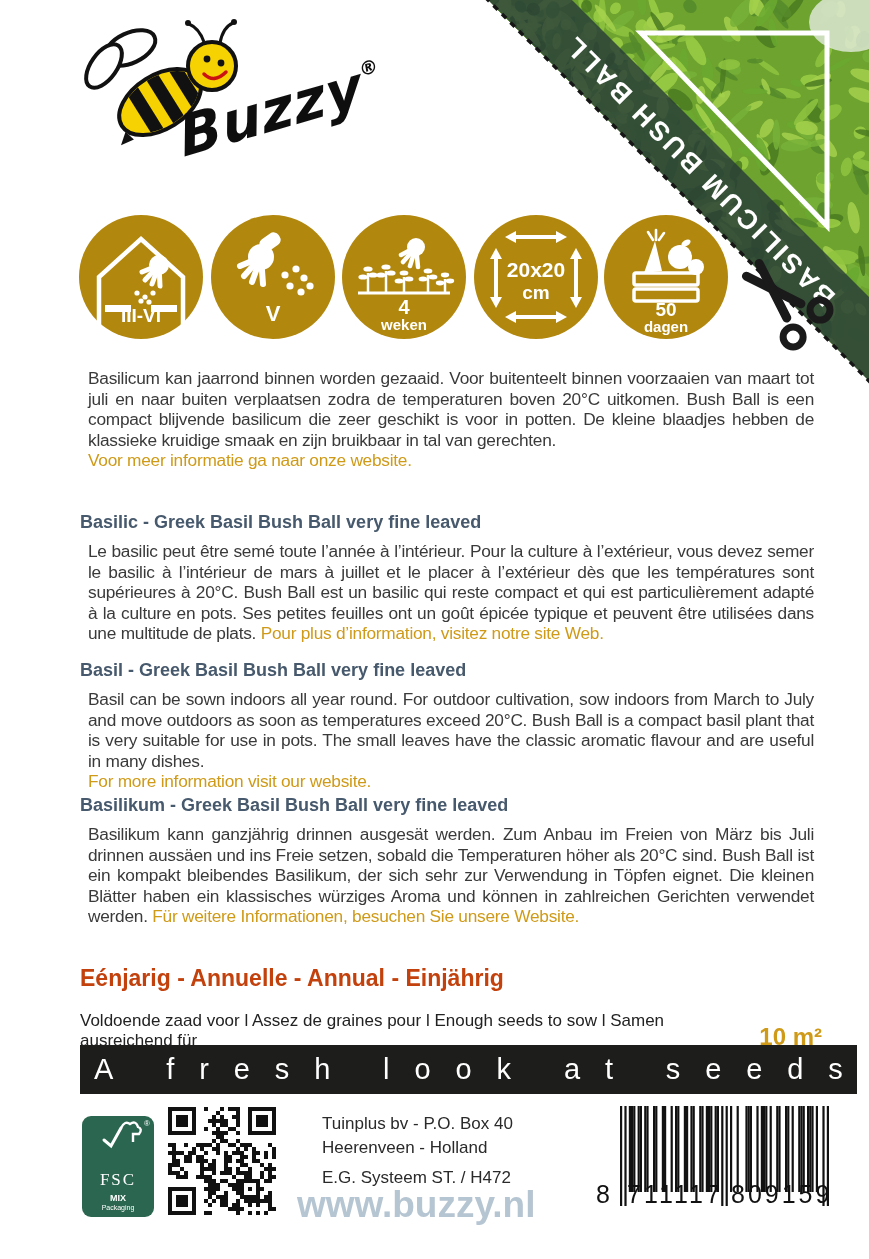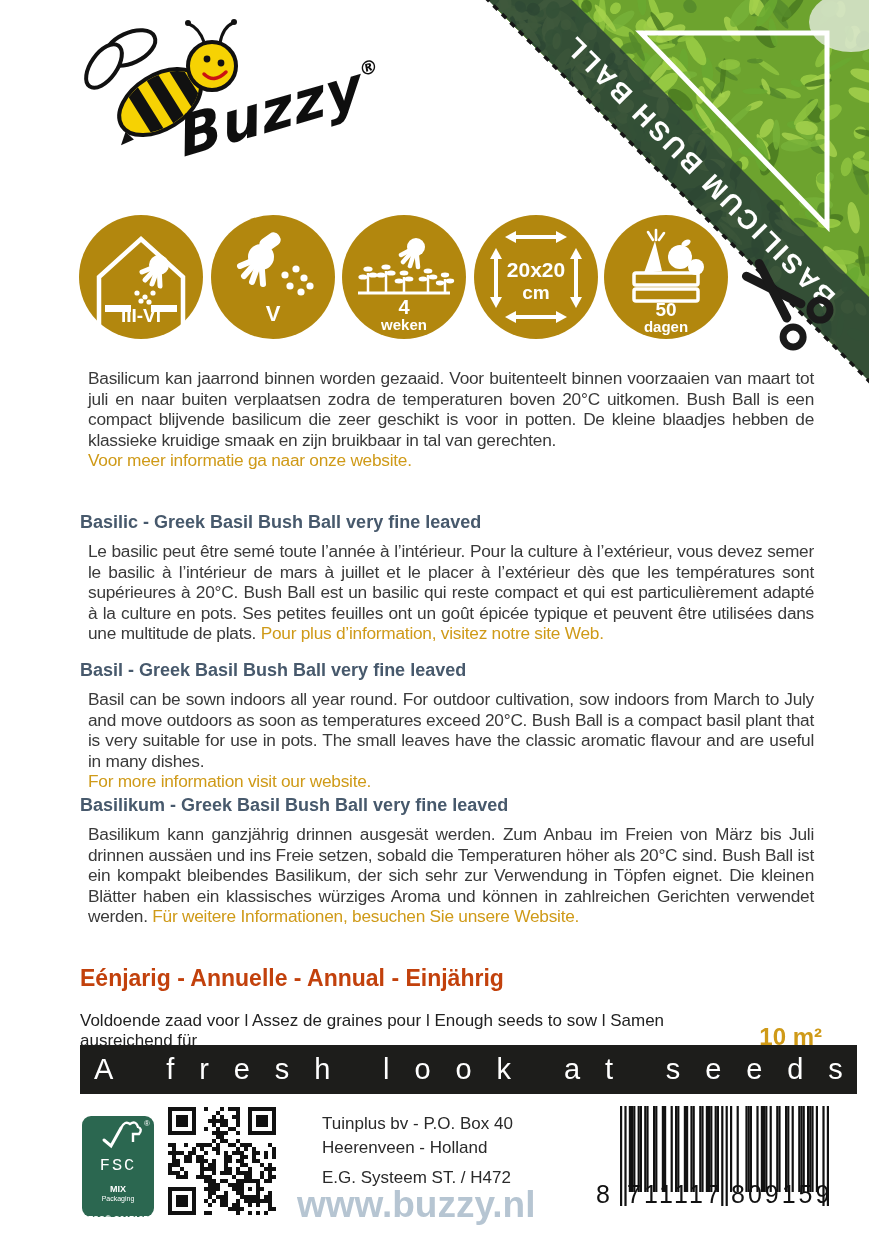--- a/index.html
+++ b/index.html
@@ -30,22 +30,22 @@
   .seeds-amount{font-size:24px;font-weight:bold;color:#cf9a18;white-space:nowrap;}
   
   .banner{position:absolute;left:80px;top:1045px;width:777px;height:49px;background:#1d1d1b;
         display:flex;align-items:center;justify-content:space-between;
         padding:0 14px;box-sizing:border-box;}
   .banner span{color:#fff;font-size:29px;line-height:29px;}
   .bsp{display:inline-block;width:3px;}
   
   .fsc{position:absolute;left:82px;top:1116px;width:72px;height:101px;background:#2b6750;
         border-radius:9px;color:#fff;text-align:center;}
-  .fsc .fsc-name{font-family:Liberation Mono, monospace;font-size:17px;letter-spacing:2px;margin-top:2px;}
-  .fsc .fsc-mix{font-size:9px;font-weight:bold;margin-top:9px;}
+  .fsc .fsc-name{font-family:Liberation Serif, serif;font-size:17px;letter-spacing:2px;margin-top:16px;}
+  .fsc .fsc-mix{font-size:9px;font-weight:bold;margin-top:3px;}
   .fsc .fsc-pack{font-size:7px;margin-top:1px;}
   .fsc .fsc-cert{font-size:8.5px;font-weight:bold;margin-top:12px;}
   .qr{position:absolute;left:168px;top:1107px;width:108px;height:108px;}
   .addr{position:absolute;left:322px;top:1112px;font-size:17px;line-height:24px;color:#2a2a2a;}
   .prodcode{position:absolute;left:322px;top:1168px;font-size:17px;color:#2a2a2a;text-align:center;}
   .website{position:absolute;left:297px;top:1184px;font-size:37px;font-weight:bold;color:#b6c5d2;text-align:center;}
   .barcode{position:absolute;left:596px;top:1106px;width:244px;height:112px;}
   .barcode svg{position:absolute;left:24px;top:0;}
   .bc-digit{position:absolute;font-size:25px;color:#111;font-family:"Liberation Sans",sans-serif;}
   .bc-first{left:0;top:74px;}

